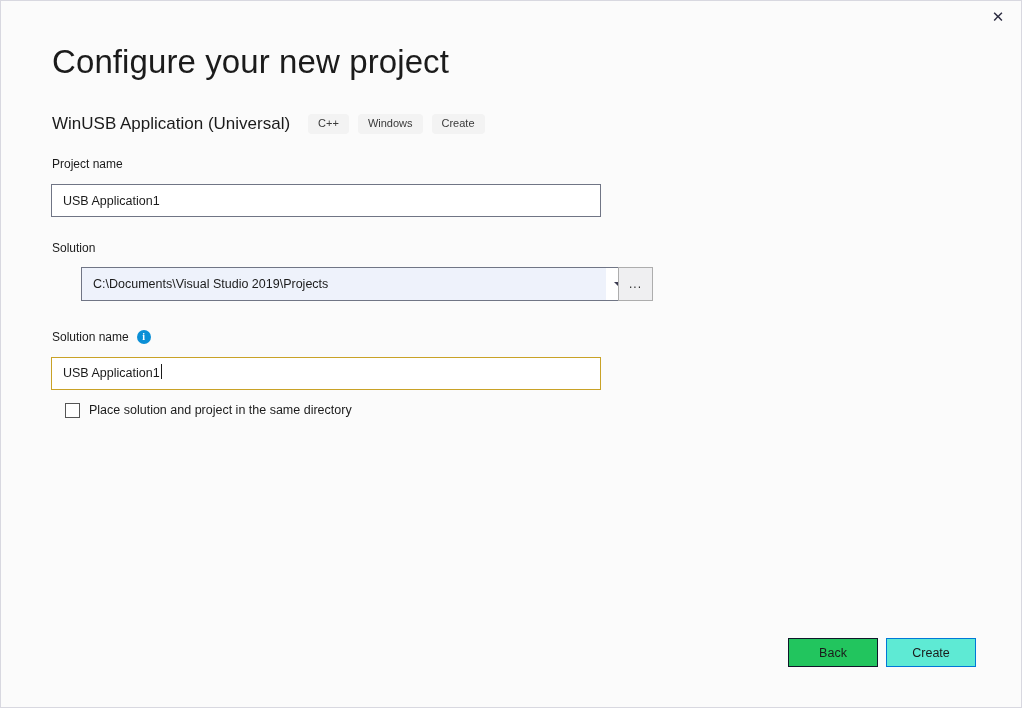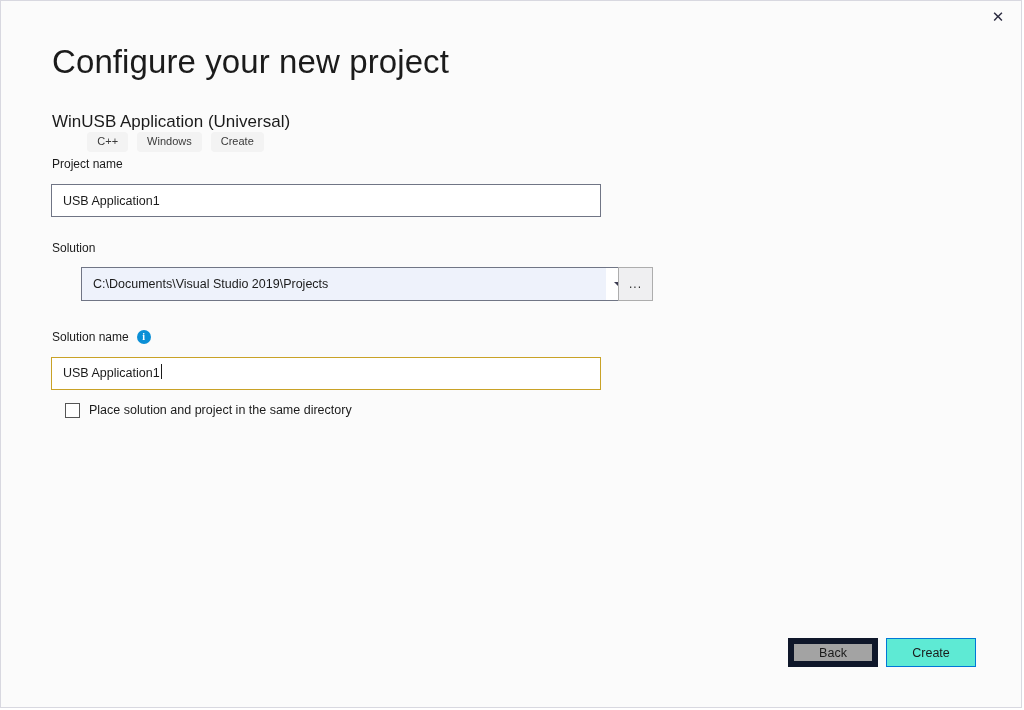--- a/index.html
+++ b/index.html
@@ -60,21 +60,20 @@
     white-space: nowrap;
   }
 
   .subtitle-row {
     position: absolute;
     left: 51px;
     top: 111px;
     display: flex;
     align-items: center;
     height: 24px;
-    flex-direction: column;
   }
   .subtitle-text {
     font-size: 17px;
     color: #1b1b1b;
     font-weight: 400;
     white-space: nowrap;
   }
   .chips {
     display: flex;
     align-items: center;
@@ -244,22 +243,22 @@
     width: 90px;
     height: 29px;
     box-sizing: border-box;
     font-size: 12.5px;
     font-family: "Liberation Sans", sans-serif;
     color: #1b1b1b;
     display: flex;
     align-items: center;
     justify-content: center;
     cursor: pointer;
-    background: #a3a3a3;
-    border: 6px solid #0f172a;
+    background: #22c55e;
+    border: 1px solid #0f172a;
   }
   .btn-back { left: 787px; }
   .btn-create {
     left: 885px;
     background: #5eead4;
     border: 1px solid #0078d7;
   }
 </style>
 </head>
 <body>

